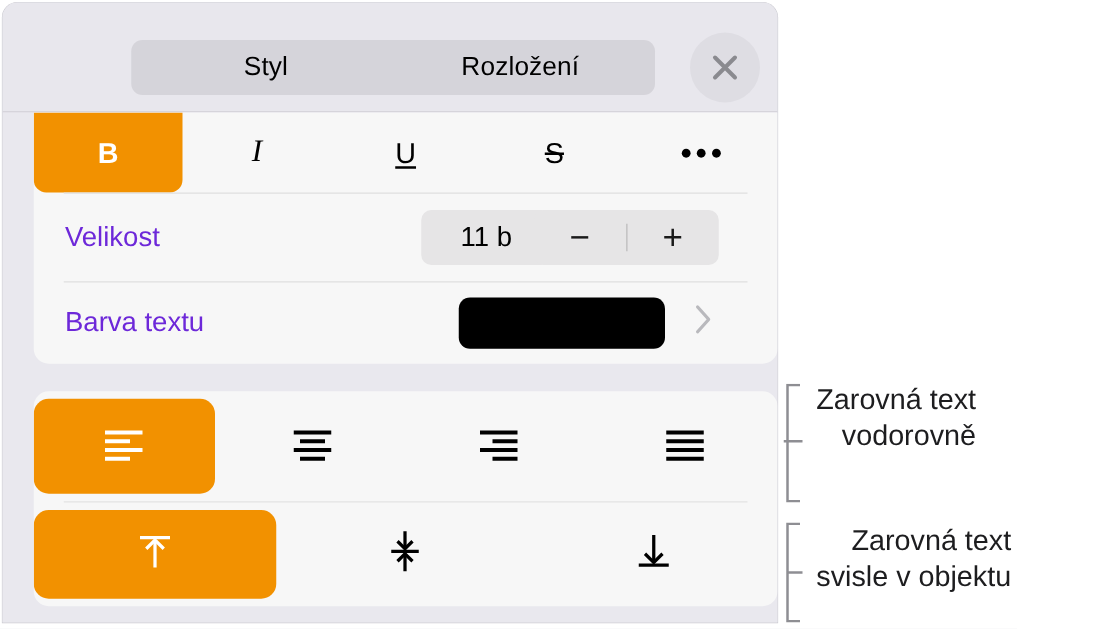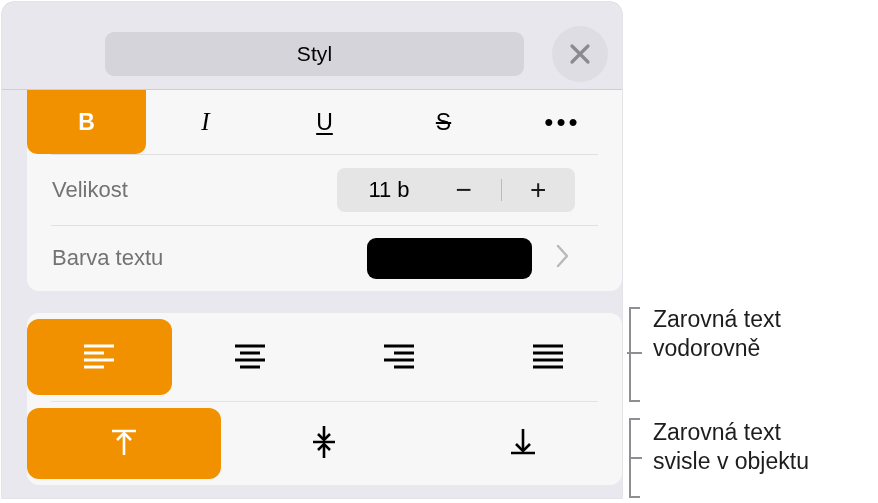--- a/index.html
+++ b/index.html
@@ -150,21 +150,21 @@
   #btn-more { letter-spacing: 3px; font-size: 26px; line-height: 0.4; }
 
   
   #row-size { top: 64px; height: 71px; }
   .row-label {
     position: absolute;
     left: 25px;
     top: 50%;
     transform: translateY(-50%);
     font-size: 22px;
-    color: #737373;
+    color: #6d28d9;
   }
   #size-value {
     position: absolute;
     left: 310px;
     top: 14px;
     width: 104px;
     height: 44px;
     background: #e6e5e6;
     border-radius: 8px;
     display: flex;
@@ -252,20 +252,21 @@
     background: #e3e3e3;
   }
 
   
   .callout {
     position: absolute;
     font-size: 23px;
     color: #1d1d1f;
     line-height: 1.28;
     white-space: pre-line;
+    text-align: right;
   }
   #callout-h { left: 653px; top: 305px; }
   #callout-v { left: 653px; top: 418px; }
   .bracket {
     position: absolute;
     stroke: #8e8e93;
     fill: none;
     stroke-width: 2;
   }
   #bracket-h { left: 626px; top: 307px; }
@@ -273,20 +274,21 @@
 </style>
 </head>
 <body>
 
 <div id="panel">
 
   <div id="panel-header">
 
     <div id="segmented">
       <div class="seg-item">Styl</div>
+      <div class="seg-item">Rozložení</div>
     </div>
 
     <div id="close-button">
       <span>
         <svg width="26" height="26" viewBox="0 0 26 26">
           <path d="M5 5 L21 21 M21 5 L5 21" stroke="#8a8a8f" stroke-width="3.2" stroke-linecap="round"></path>
         </svg>
       </span>
     </div>
   </div>

